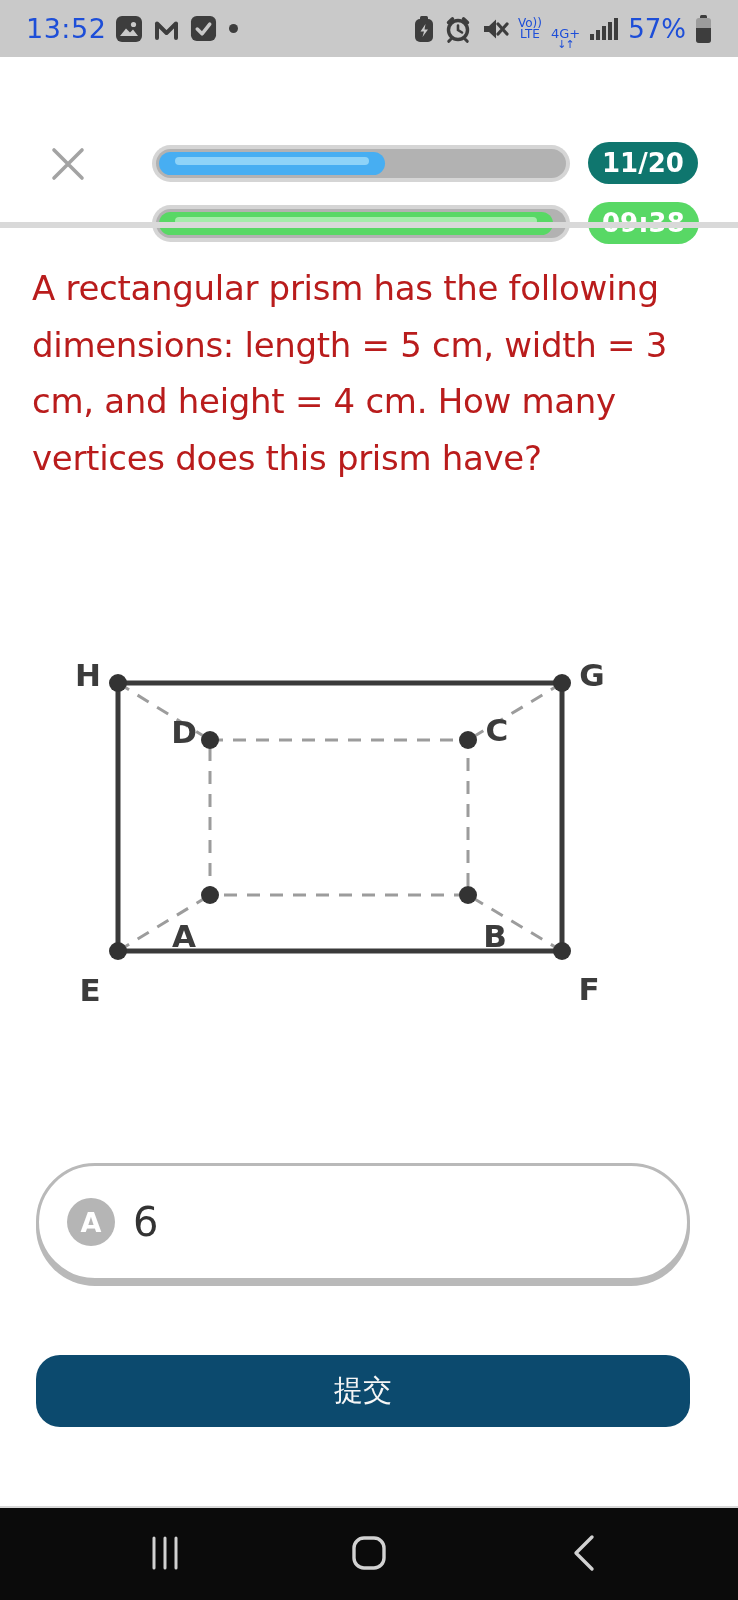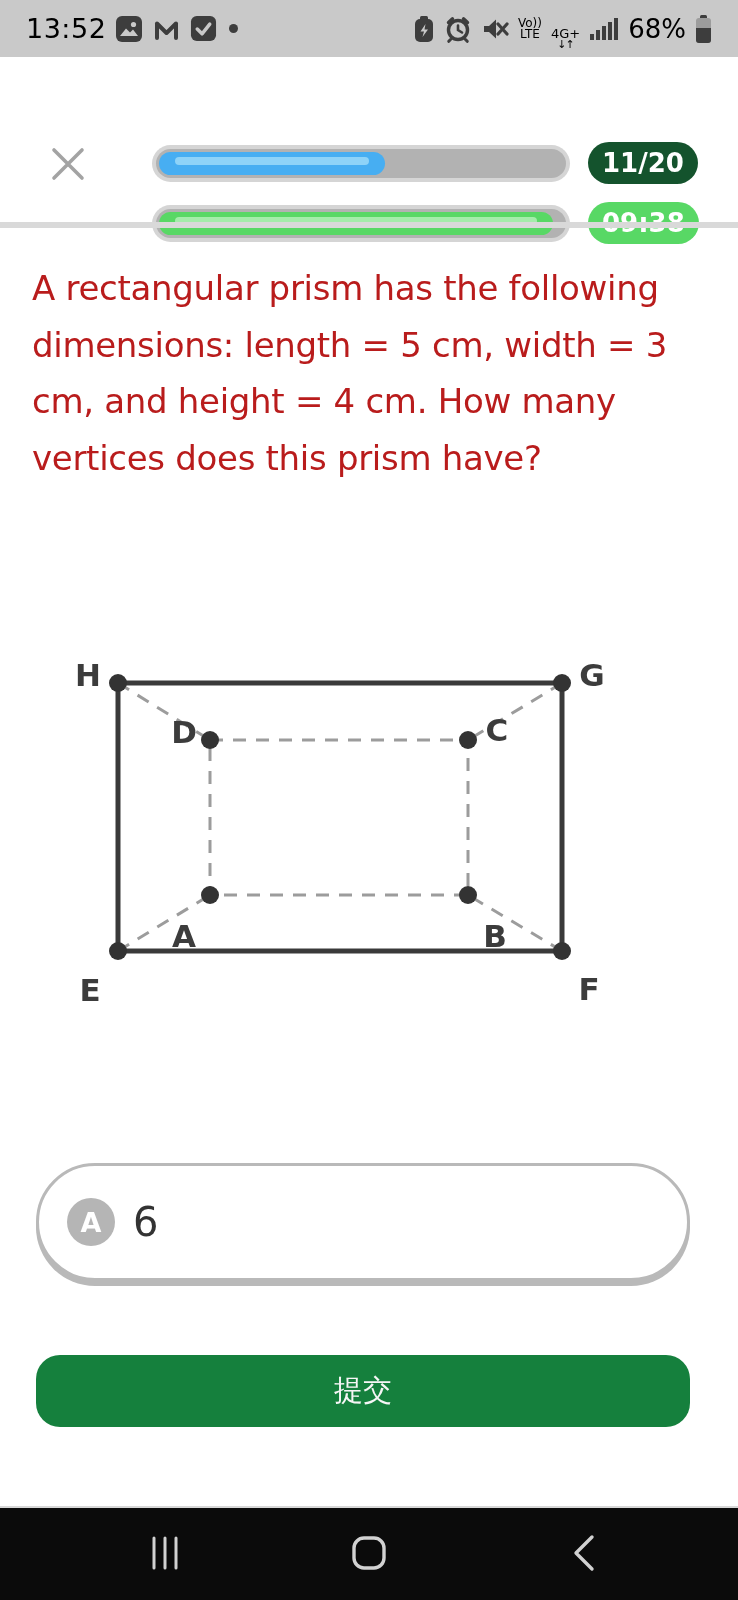--- a/index.html
+++ b/index.html
@@ -4,21 +4,21 @@
 <style>
   html,body{margin:0;padding:0;background:#ffffff;}
   .screen{
     position:relative;width:738px;height:1600px;overflow:hidden;background:#ffffff;
     font-family:"DejaVu Sans","Liberation Sans",sans-serif;
   }
   
   .status-bar{
     position:absolute;top:0;left:0;width:738px;height:57px;background:#c9c9c9;
     display:flex;align-items:center;justify-content:space-between;
-    padding:0 26px;box-sizing:border-box;color:#000000;
+    padding:0 26px;box-sizing:border-box;color:#1d4ed8;
   }
   .sb-left,.sb-right{display:flex;align-items:center;gap:9px;}
   .sb-time{font-size:27px;letter-spacing:.5px;}
   .sb-dot{width:9px;height:9px;border-radius:50%;background:#3d3d3d;margin-left:3px;}
   .volte,.net4g{display:flex;flex-direction:column;align-items:center;line-height:11px;font-weight:normal;}
   .volte span{font-size:12px;}
   .net4g .n1{font-size:13px;margin-top:20px;}
   .net4g .n2{font-size:11px;letter-spacing:-1px;}
   .sb-pct{font-size:26px;}
   
@@ -33,21 +33,21 @@
   .track{position:relative;height:29px;background:#b2b2b2;border-radius:15px;overflow:hidden;}
   .fill{position:absolute;top:3px;left:3px;bottom:3px;border-radius:12px;}
   .fill .shine{position:absolute;top:5px;left:16px;right:16px;height:8px;border-radius:4px;}
   .fill.blue{background:#47aef2;} .fill.blue .shine{background:#8ed3f8;}
   .fill.green{background:#58d865;} .fill.green .shine{background:#a4ecaa;}
   .badge{
     margin-left:18px;min-width:106px;height:42px;border-radius:21px;color:#ffffff;
     font-size:26px;font-weight:bold;display:flex;align-items:center;justify-content:center;
     box-sizing:border-box;padding:0 14px;
   }
-  .badge.blue{background:#14532d;} .badge.green{background:#58d865;}
+  .badge.blue{background:#0f766e;} .badge.green{background:#58d865;}
   .divider{position:absolute;top:222px;left:0;width:738px;height:6px;background:#d9d9d9;}
   
   .question{
     position:absolute;top:260px;left:32px;width:680px;margin:0;
     font-size:34px;line-height:56.5px;color:#b91c1c;letter-spacing:-0.3px;
   }
   
   .diagram{position:absolute;top:640px;left:0;}
   .vlabel{font-size:31px;font-weight:bold;fill:#3c3c3c;}
   
@@ -56,21 +56,21 @@
     border:3px solid #b9b9b9;border-radius:60px;box-sizing:border-box;
     box-shadow:0 5px 0 #b9b9b9;display:flex;align-items:center;cursor:pointer;
   }
   .opt-badge{
     margin-left:28px;width:48px;height:48px;border-radius:50%;background:#b5b5b5;
     color:#ffffff;font-size:27px;font-weight:bold;display:flex;align-items:center;justify-content:center;
   }
   .opt-value{margin-left:18px;font-size:40px;color:#333333;}
   
   .submit{
-    position:absolute;top:1355px;left:36px;width:654px;height:72px;background:#15803d;
+    position:absolute;top:1355px;left:36px;width:654px;height:72px;background:#0c4a6e;
     border:none;border-radius:24px;color:#f6f6f6;font-size:29px;cursor:pointer;
     font-family:"DejaVu Sans","Liberation Sans",sans-serif;
   }
   
   .nav-divider{position:absolute;top:1506px;left:0;width:738px;height:2px;background:#d8d8d8;}
   .navbar{position:absolute;top:1508px;left:0;width:738px;height:92px;background:#0b0b0b;}
   .nav-btn{position:absolute;top:0;height:92px;background:none;border:none;padding:0;cursor:pointer;}
   .nav-recents{left:140px;width:50px;}
   .nav-home{left:344px;width:50px;}
   .nav-back{left:562px;width:44px;}
@@ -121,21 +121,21 @@
         <span class="n1">4G+</span>
         <span class="n2">↓↑</span>
       </span>
       <svg width="30" height="28" viewBox="0 0 30 28">
         <rect x="1" y="19" width="4" height="6" fill="#3d3d3d"></rect>
         <rect x="7" y="15" width="4" height="10" fill="#3d3d3d"></rect>
         <rect x="13" y="11" width="4" height="14" fill="#3d3d3d"></rect>
         <rect x="19" y="7" width="4" height="18" fill="#3d3d3d"></rect>
         <rect x="25" y="3" width="4" height="22" fill="#3d3d3d"></rect>
       </svg>
-      <span class="sb-pct">68%</span>
+      <span class="sb-pct">57%</span>
       <svg width="17" height="30" viewBox="0 0 17 30">
         <rect x="5" y="1" width="7" height="4" rx="1.5" fill="#3d3d3d"></rect>
         <rect x="1" y="4" width="15" height="25" rx="3" fill="#9c9c9c"></rect>
         <path d="M1 14 h15 v12 a3 3 0 0 1 -3 3 h-9 a3 3 0 0 1 -3 -3 Z" fill="#3d3d3d"></path>
       </svg>
     </div>
   </header>
 
   <section class="quiz-header">
     <button class="close-btn" aria-label="close">

